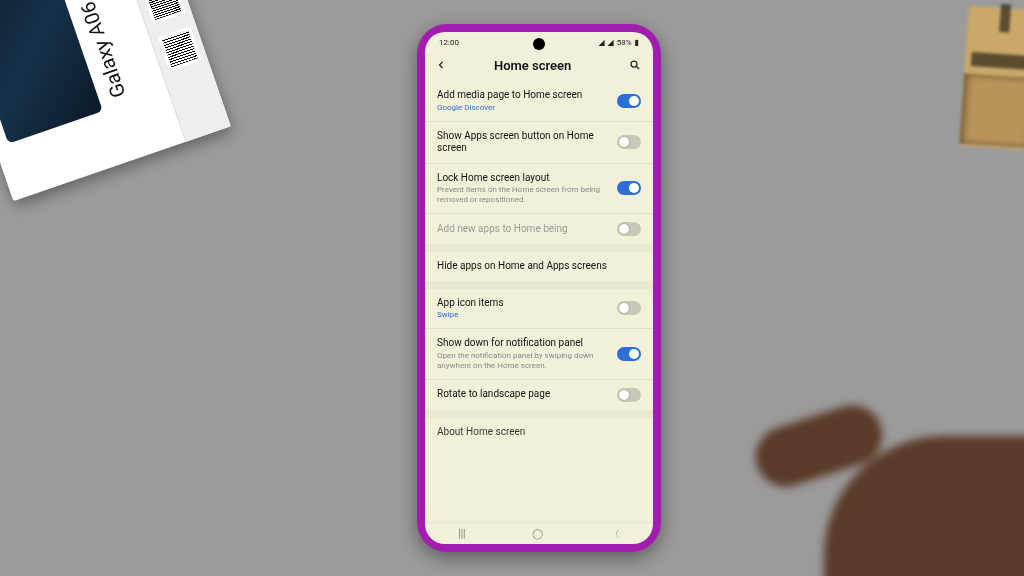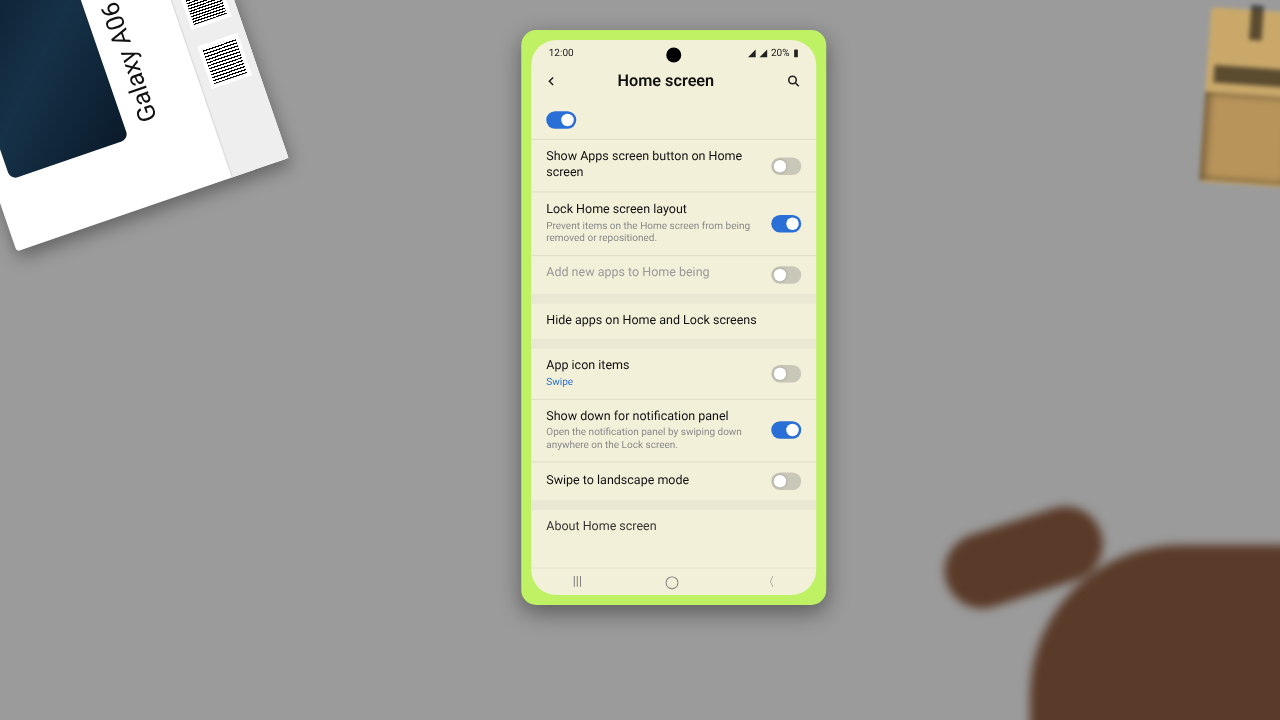--- a/index.html
+++ b/index.html
@@ -11,23 +11,23 @@
     overflow: hidden;
     font-family: -apple-system, BlinkMacSystemFont, "Segoe UI", Roboto, sans-serif;
   }
 
   
   .phone {
     position: absolute;
     left: 417px;
     top: 24px;
     width: 244px;
-    height: 460px;
-    background: #bef264;
-    border-radius: 12px;
+    height: 528px;
+    background: #a21caf;
+    border-radius: 30px;
     box-shadow: 0 6px 18px rgba(0,0,0,0.4);
     padding: 8px;
   }
   .notch {
     position: absolute;
     top: 14px;
     left: 50%;
     transform: translateX(-50%);
     width: 12px;
     height: 12px;
@@ -299,21 +299,21 @@
 
 <div class="phone">
   <div class="notch"></div>
   <div class="screen">
 
     <div class="status-bar">
       <span>12:00</span>
       <div class="status-right">
         <span>◢</span>
         <span>◢</span>
-        <span>20%</span>
+        <span>58%</span>
         <span>▮</span>
       </div>
     </div>
 
     <div class="header">
       <span class="back-icon">
         <svg width="12" height="12" viewBox="0 0 24 24" fill="none" stroke="#222" stroke-width="2.5">
             <path d="M15 18l-6-6 6-6"></path>
           </svg>
       </span>
@@ -322,20 +322,24 @@
         <svg width="12" height="12" viewBox="0 0 24 24" fill="none" stroke="#222" stroke-width="2.5">
             <circle cx="10" cy="10" r="6"></circle>
             <path d="M20 20l-5-5"></path>
           </svg>
       </span>
     </div>
 
     <div class="list">
 
       <div class="row">
+        <div class="row-text">
+          <div class="row-title">Add media page to Home screen</div>
+          <div class="row-sub link">Google Discover</div>
+        </div>
         <div class="toggle on"></div>
       </div>
       <div class="divider"></div>
 
       <div class="row">
         <div class="row-text">
           <div class="row-title">Show Apps screen button on Home screen</div>
         </div>
         <div class="toggle off"></div>
       </div>
@@ -354,47 +358,47 @@
         <div class="row-text">
           <div class="row-title disabled">Add new apps to Home being</div>
         </div>
         <div class="toggle off"></div>
       </div>
 
       <div class="gap-divider"></div>
 
       <div class="row">
         <div class="row-text">
-          <div class="row-title">Hide apps on Home and Lock screens</div>
+          <div class="row-title">Hide apps on Home and Apps screens</div>
         </div>
       </div>
 
       <div class="gap-divider"></div>
 
       <div class="row">
         <div class="row-text">
           <div class="row-title">App icon items</div>
           <div class="row-sub link">Swipe</div>
         </div>
         <div class="toggle off"></div>
       </div>
       <div class="divider"></div>
 
       <div class="row">
         <div class="row-text">
           <div class="row-title">Show down for notification panel</div>
-          <div class="row-sub">Open the notification panel by swiping down anywhere on the Lock screen.</div>
+          <div class="row-sub">Open the notification panel by swiping down anywhere on the Home screen.</div>
         </div>
         <div class="toggle on"></div>
       </div>
       <div class="divider"></div>
 
       <div class="row">
         <div class="row-text">
-          <div class="row-title">Swipe to landscape mode</div>
+          <div class="row-title">Rotate to landscape page</div>
         </div>
         <div class="toggle off"></div>
       </div>
 
       <div class="gap-divider"></div>
 
       <div class="row" style="opacity:0.85">
         <div class="row-text">
           <div class="row-title">About Home screen</div>
         </div>

